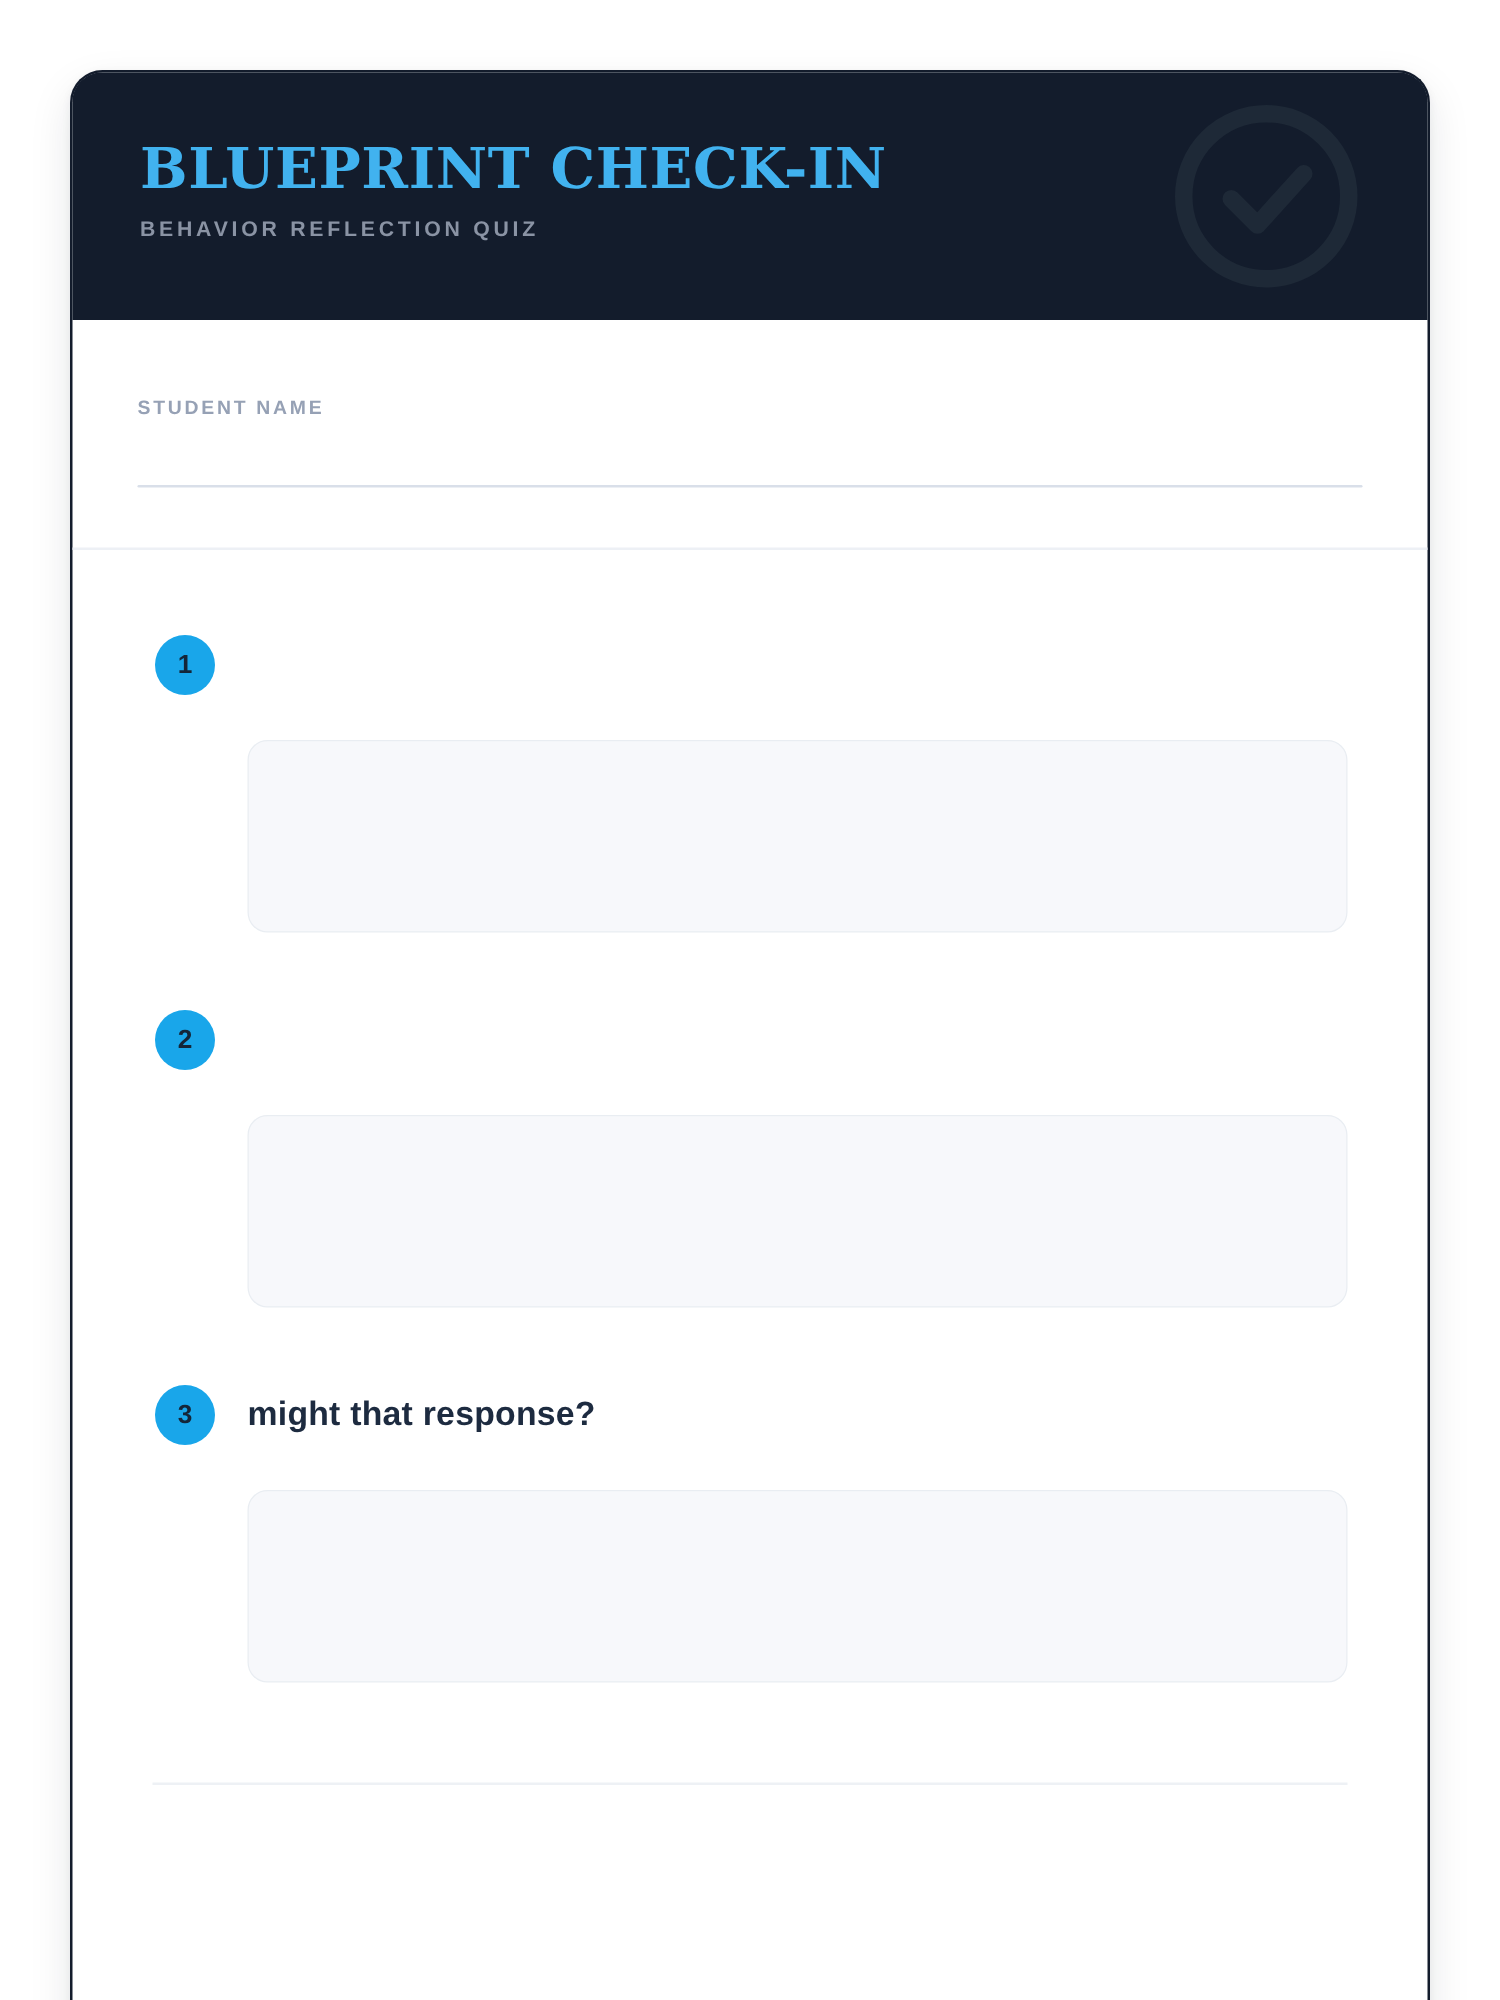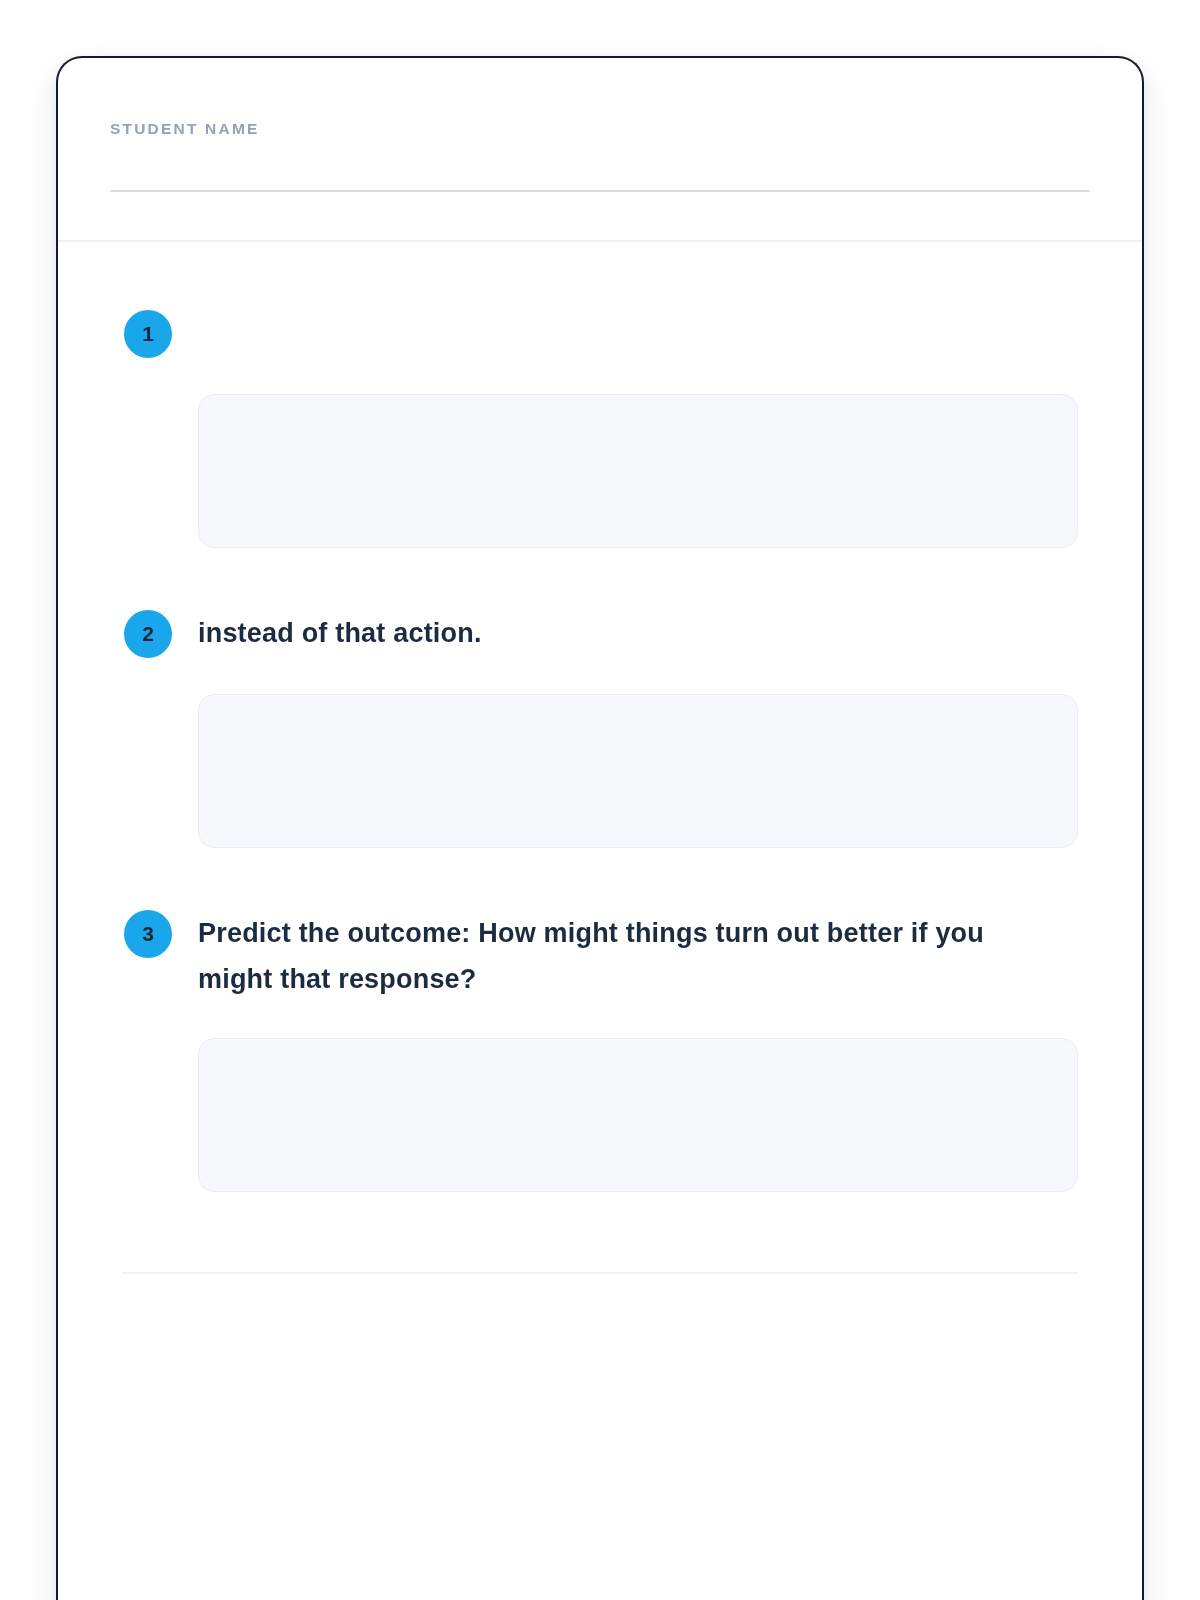--- a/index.html
+++ b/index.html
@@ -67,20 +67,28 @@
     background:#f7f8fb; border:1.5px solid #e9edf2; border-radius:16px;
   }
 
   .bottom-divider { margin:80px 64px 0 64px; height:2px; background:#eef1f5; }
 </style>
 </head>
 <body>
 
 <div class="card">
 
+  <div class="card-header">
+    <div class="page-title">BLUEPRINT CHECK-IN</div>
+    <div class="page-subtitle">BEHAVIOR REFLECTION QUIZ</div>
+    <svg class="check-badge" viewBox="0 0 150 150">
+      <circle cx="75" cy="75" r="66" fill="none" stroke="#1e2937" stroke-width="14"></circle>
+      <path d="M47 77 L68 98 L105 57" fill="none" stroke="#1e2937" stroke-width="14" stroke-linecap="round" stroke-linejoin="round"></path>
+    </svg>
+  </div>
 
   <div class="fields-row">
     <div class="field-name">
       <div class="field-label">STUDENT NAME</div>
       <div class="field-line"></div>
     </div>
   </div>
 
   <div class="section-divider"></div>
 
@@ -88,31 +96,29 @@
     <div class="q-head">
       <div class="q-badge">1</div>
     </div>
     <div class="answer-box"></div>
   </div>
 
   <div class="question q2">
     <div class="q-head">
       <div class="q-badge">2</div>
       <div class="q-text">
-        <span class="q-line">instead of that action.</span>
       </div>
     </div>
     <div class="answer-box"></div>
   </div>
 
   <div class="question q3">
     <div class="q-head">
       <div class="q-badge">3</div>
       <div class="q-text">
-        <span class="q-line">Predict the outcome: How might things turn out better if you</span>
         <span class="q-line">might that response?</span>
       </div>
     </div>
     <div class="answer-box"></div>
   </div>
 
   <div class="bottom-divider"></div>
 
 </div>
 

